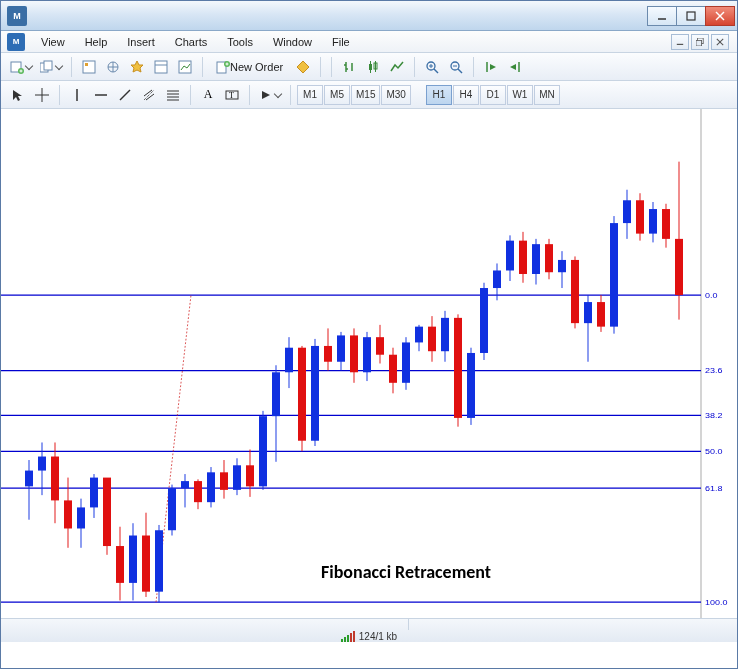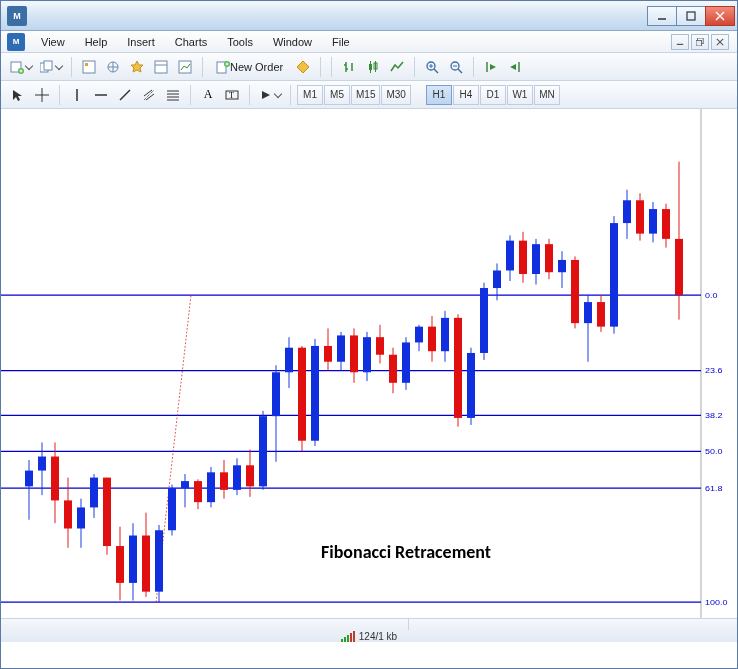--- a/index.html
+++ b/index.html
@@ -407,21 +407,21 @@
       <rect x="622" y="101.3103448275862" width="8" height="25.327586206896555" fill="#1030e0"></rect>
       <line x1="639" y1="93.51724137931035" x2="639" y2="146.1206896551724" stroke="#e01010" stroke-width="1"></line>
       <rect x="635" y="101.3103448275862" width="8" height="37.017241379310335" fill="#e01010"></rect>
       <line x1="652" y1="103.25862068965517" x2="652" y2="148.06896551724137" stroke="#1030e0" stroke-width="1"></line>
       <rect x="648" y="111.05172413793103" width="8" height="27.27586206896551" fill="#1030e0"></rect>
       <line x1="665" y1="105.20689655172414" x2="665" y2="153.91379310344828" stroke="#e01010" stroke-width="1"></line>
       <rect x="661" y="111.05172413793103" width="8" height="33.12068965517243" fill="#e01010"></rect>
       <line x1="678" y1="58.44827586206897" x2="678" y2="233.79310344827587" stroke="#e01010" stroke-width="1"></line>
       <rect x="674" y="144.17241379310346" width="8" height="62.34482758620689" fill="#e01010"></rect>
     </svg>
-  <div class="chart-annot" style="left:320px; top:432px;">Fibonacci Retracement</div>
+  <div class="chart-annot" style="left:320px; top:452px;">Fibonacci Retracement</div>
 </div>
 
 <div class="statusbar">
   <div class="seg"></div>
     <div class="seg"></div>
     <div class="seg"></div>
     <div class="seg"></div>
     <div class="seg"></div>
   <div class="flex"></div>
   <div class="conn">

